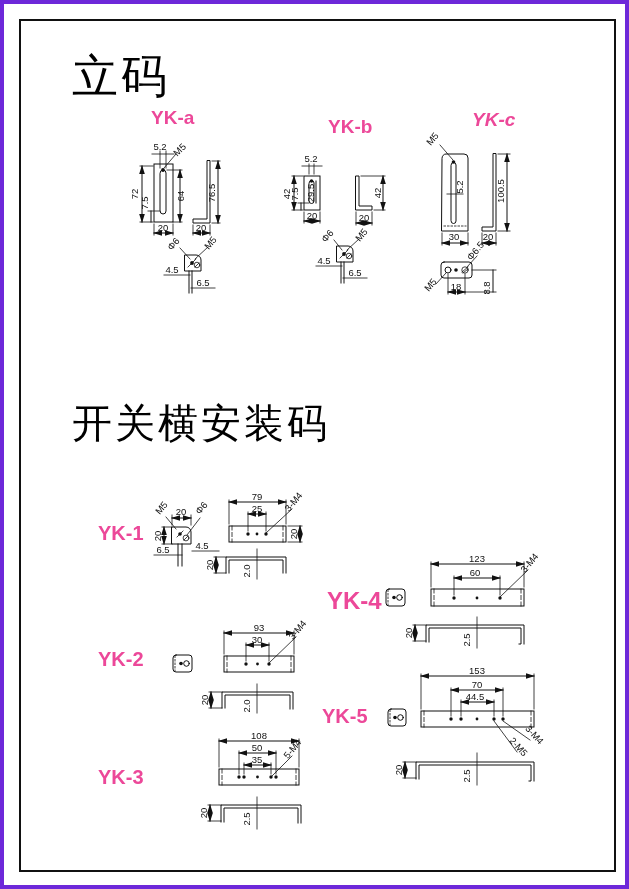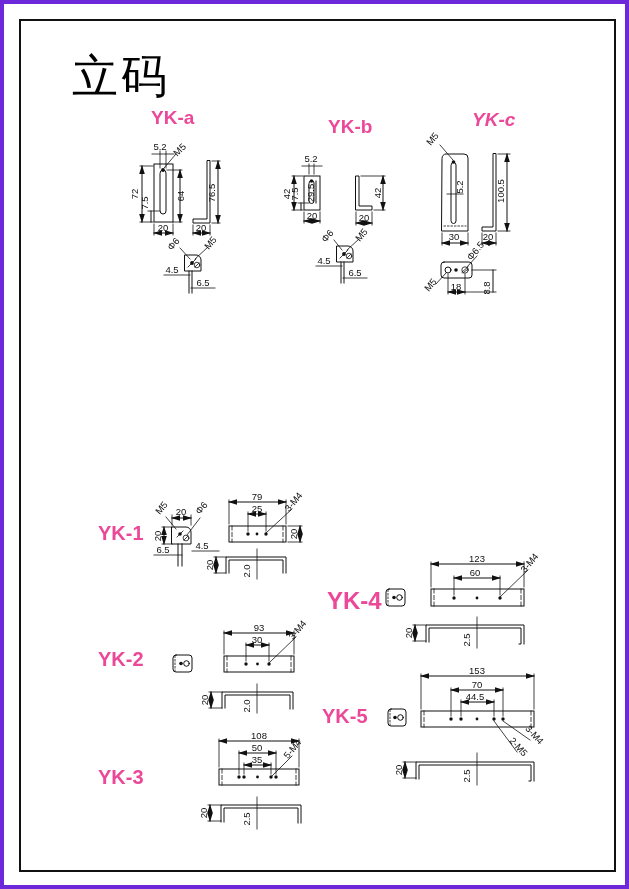--- a/index.html
+++ b/index.html
@@ -27,20 +27,21 @@
   .fillb{fill:#111;stroke:none;}
   text.dim{font:9.5px "Liberation Sans",sans-serif;fill:#111;text-anchor:middle;}
 </style>
 </head>
 <body>
 
 <div class="page">
   <div class="frame"></div>
 
   <div class="sec-title" id="title1">立码</div>
+  <div class="sec-title" id="title2">开关横安装码</div>
 
   <div class="part-label" id="lab-yka">YK-a</div>
   <div class="part-label" id="lab-ykb">YK-b</div>
   <div class="part-label" id="lab-ykc">YK-c</div>
   <div class="part-label" id="lab-yk1">YK-1</div>
   <div class="part-label" id="lab-yk2">YK-2</div>
   <div class="part-label" id="lab-yk3">YK-3</div>
   <div class="part-label" id="lab-yk4">YK-4</div>
   <div class="part-label" id="lab-yk5">YK-5</div>
 

